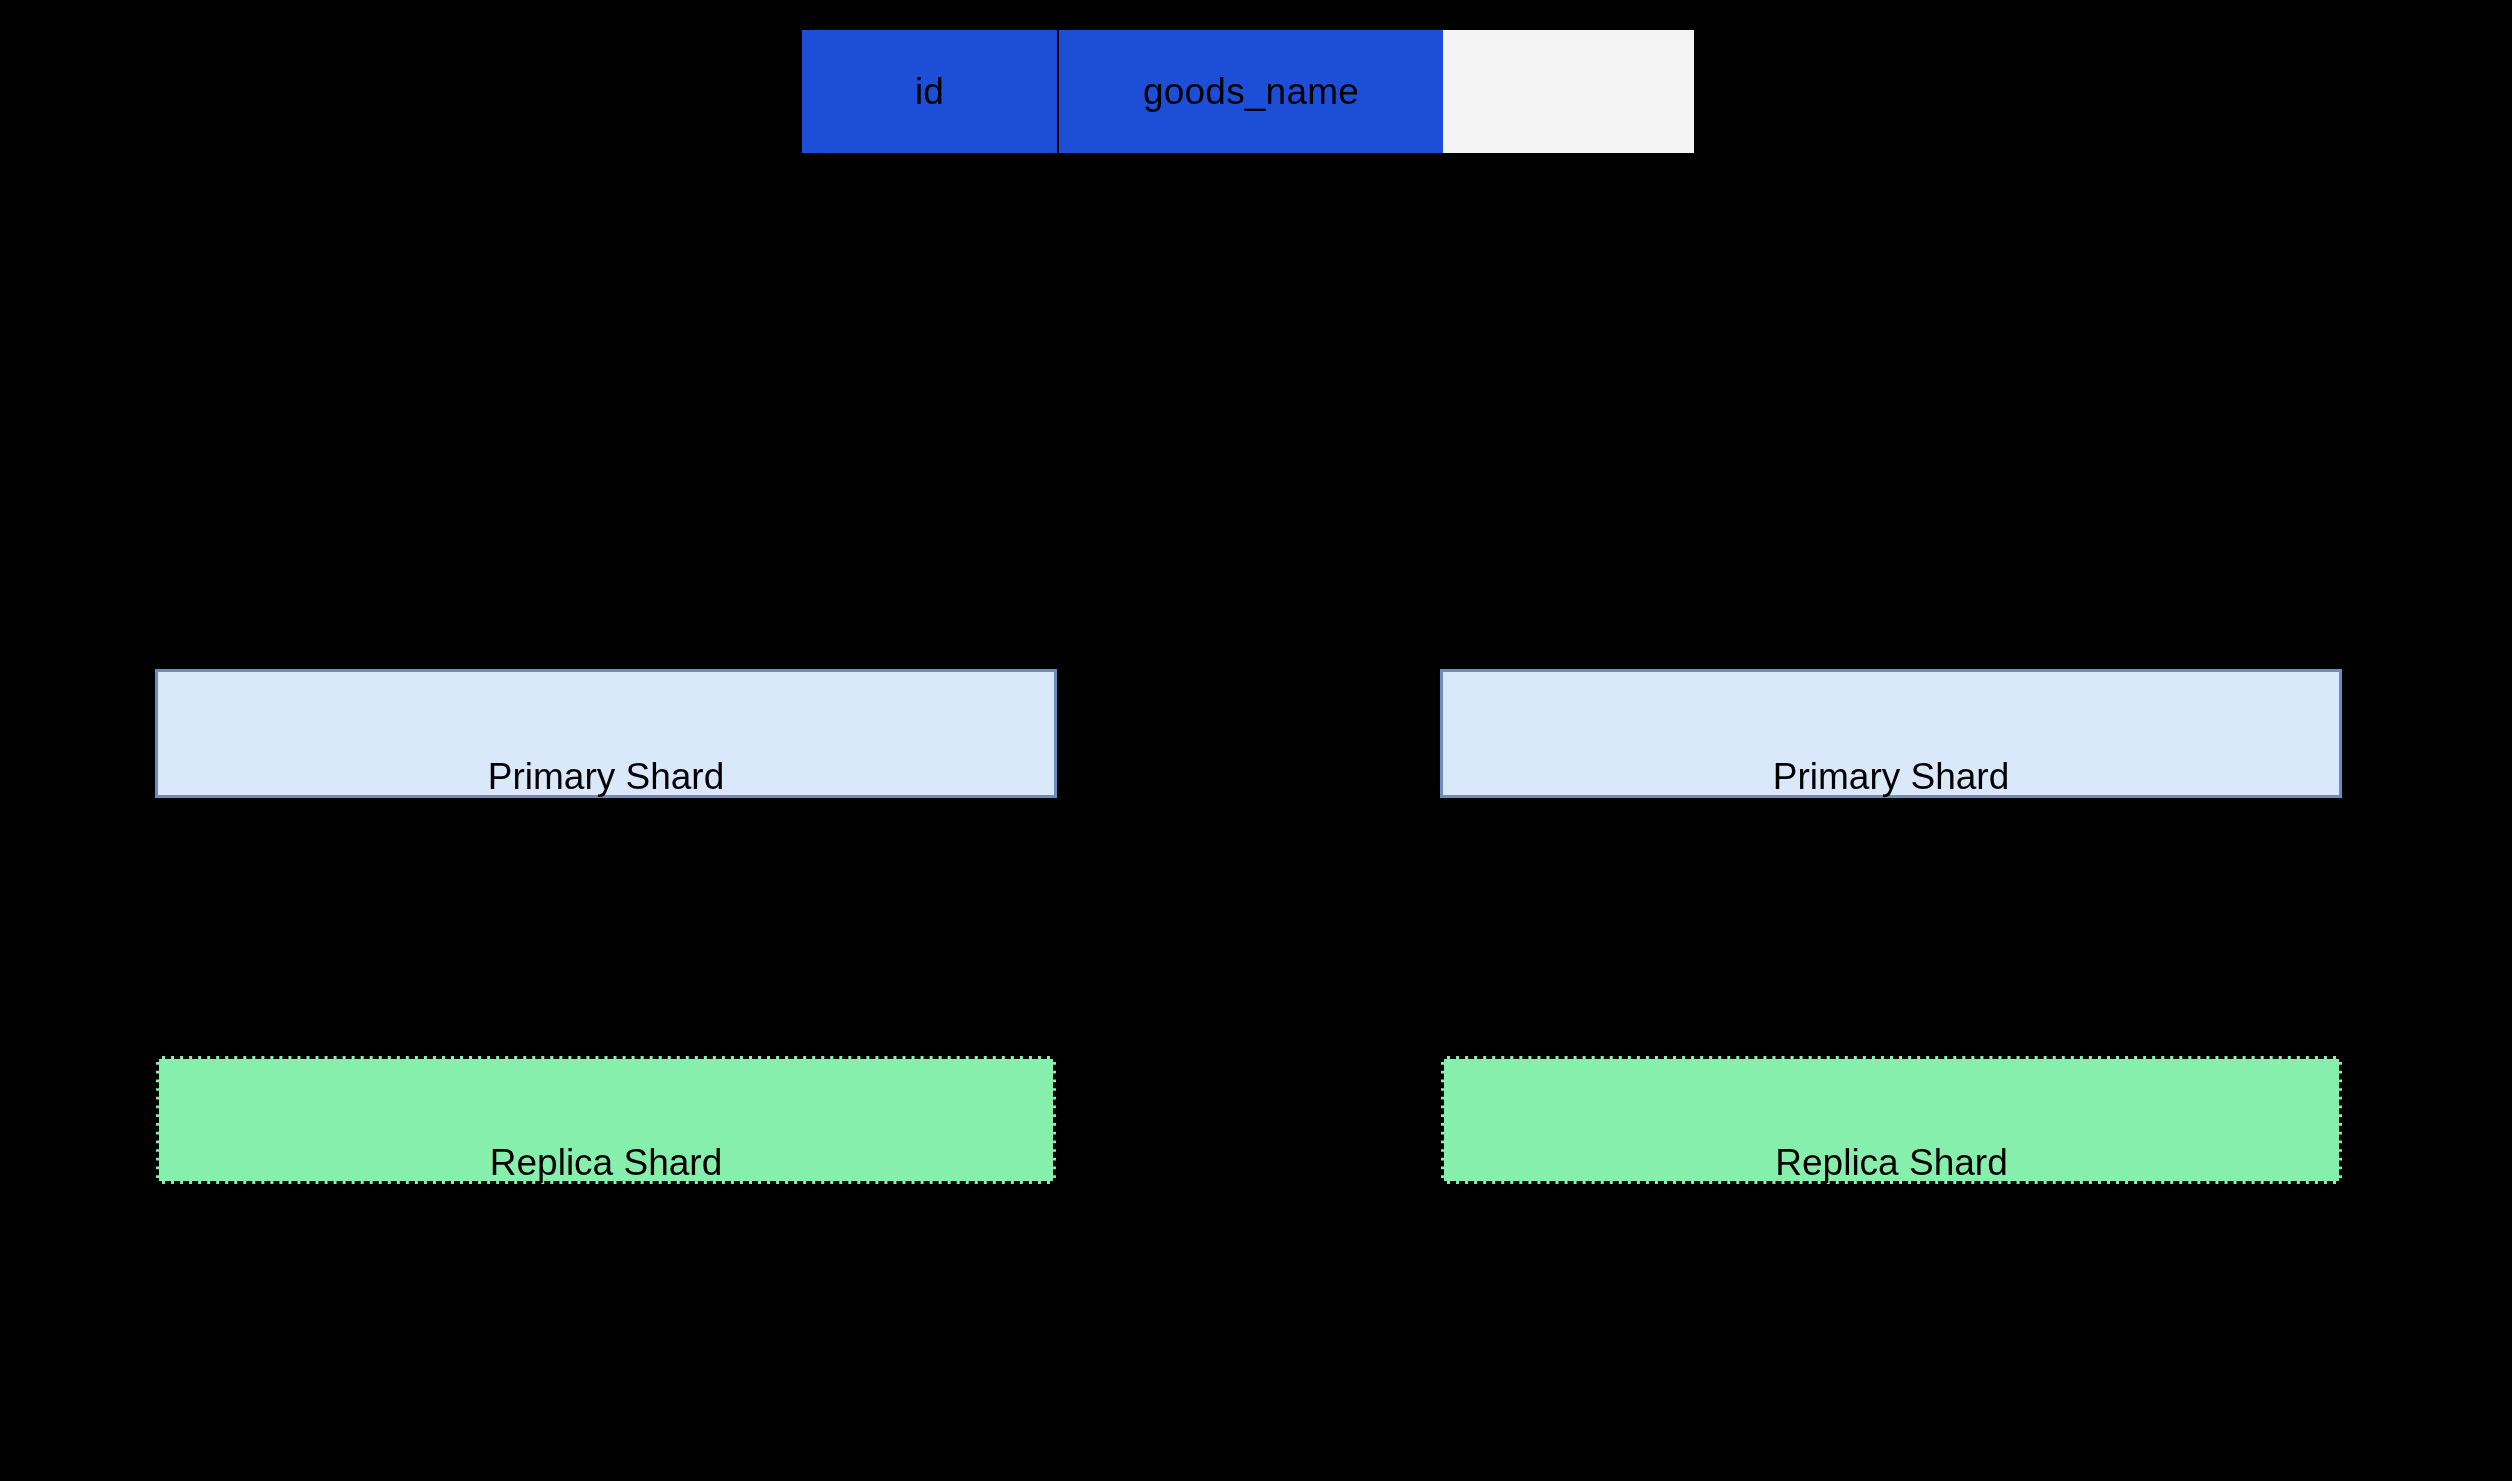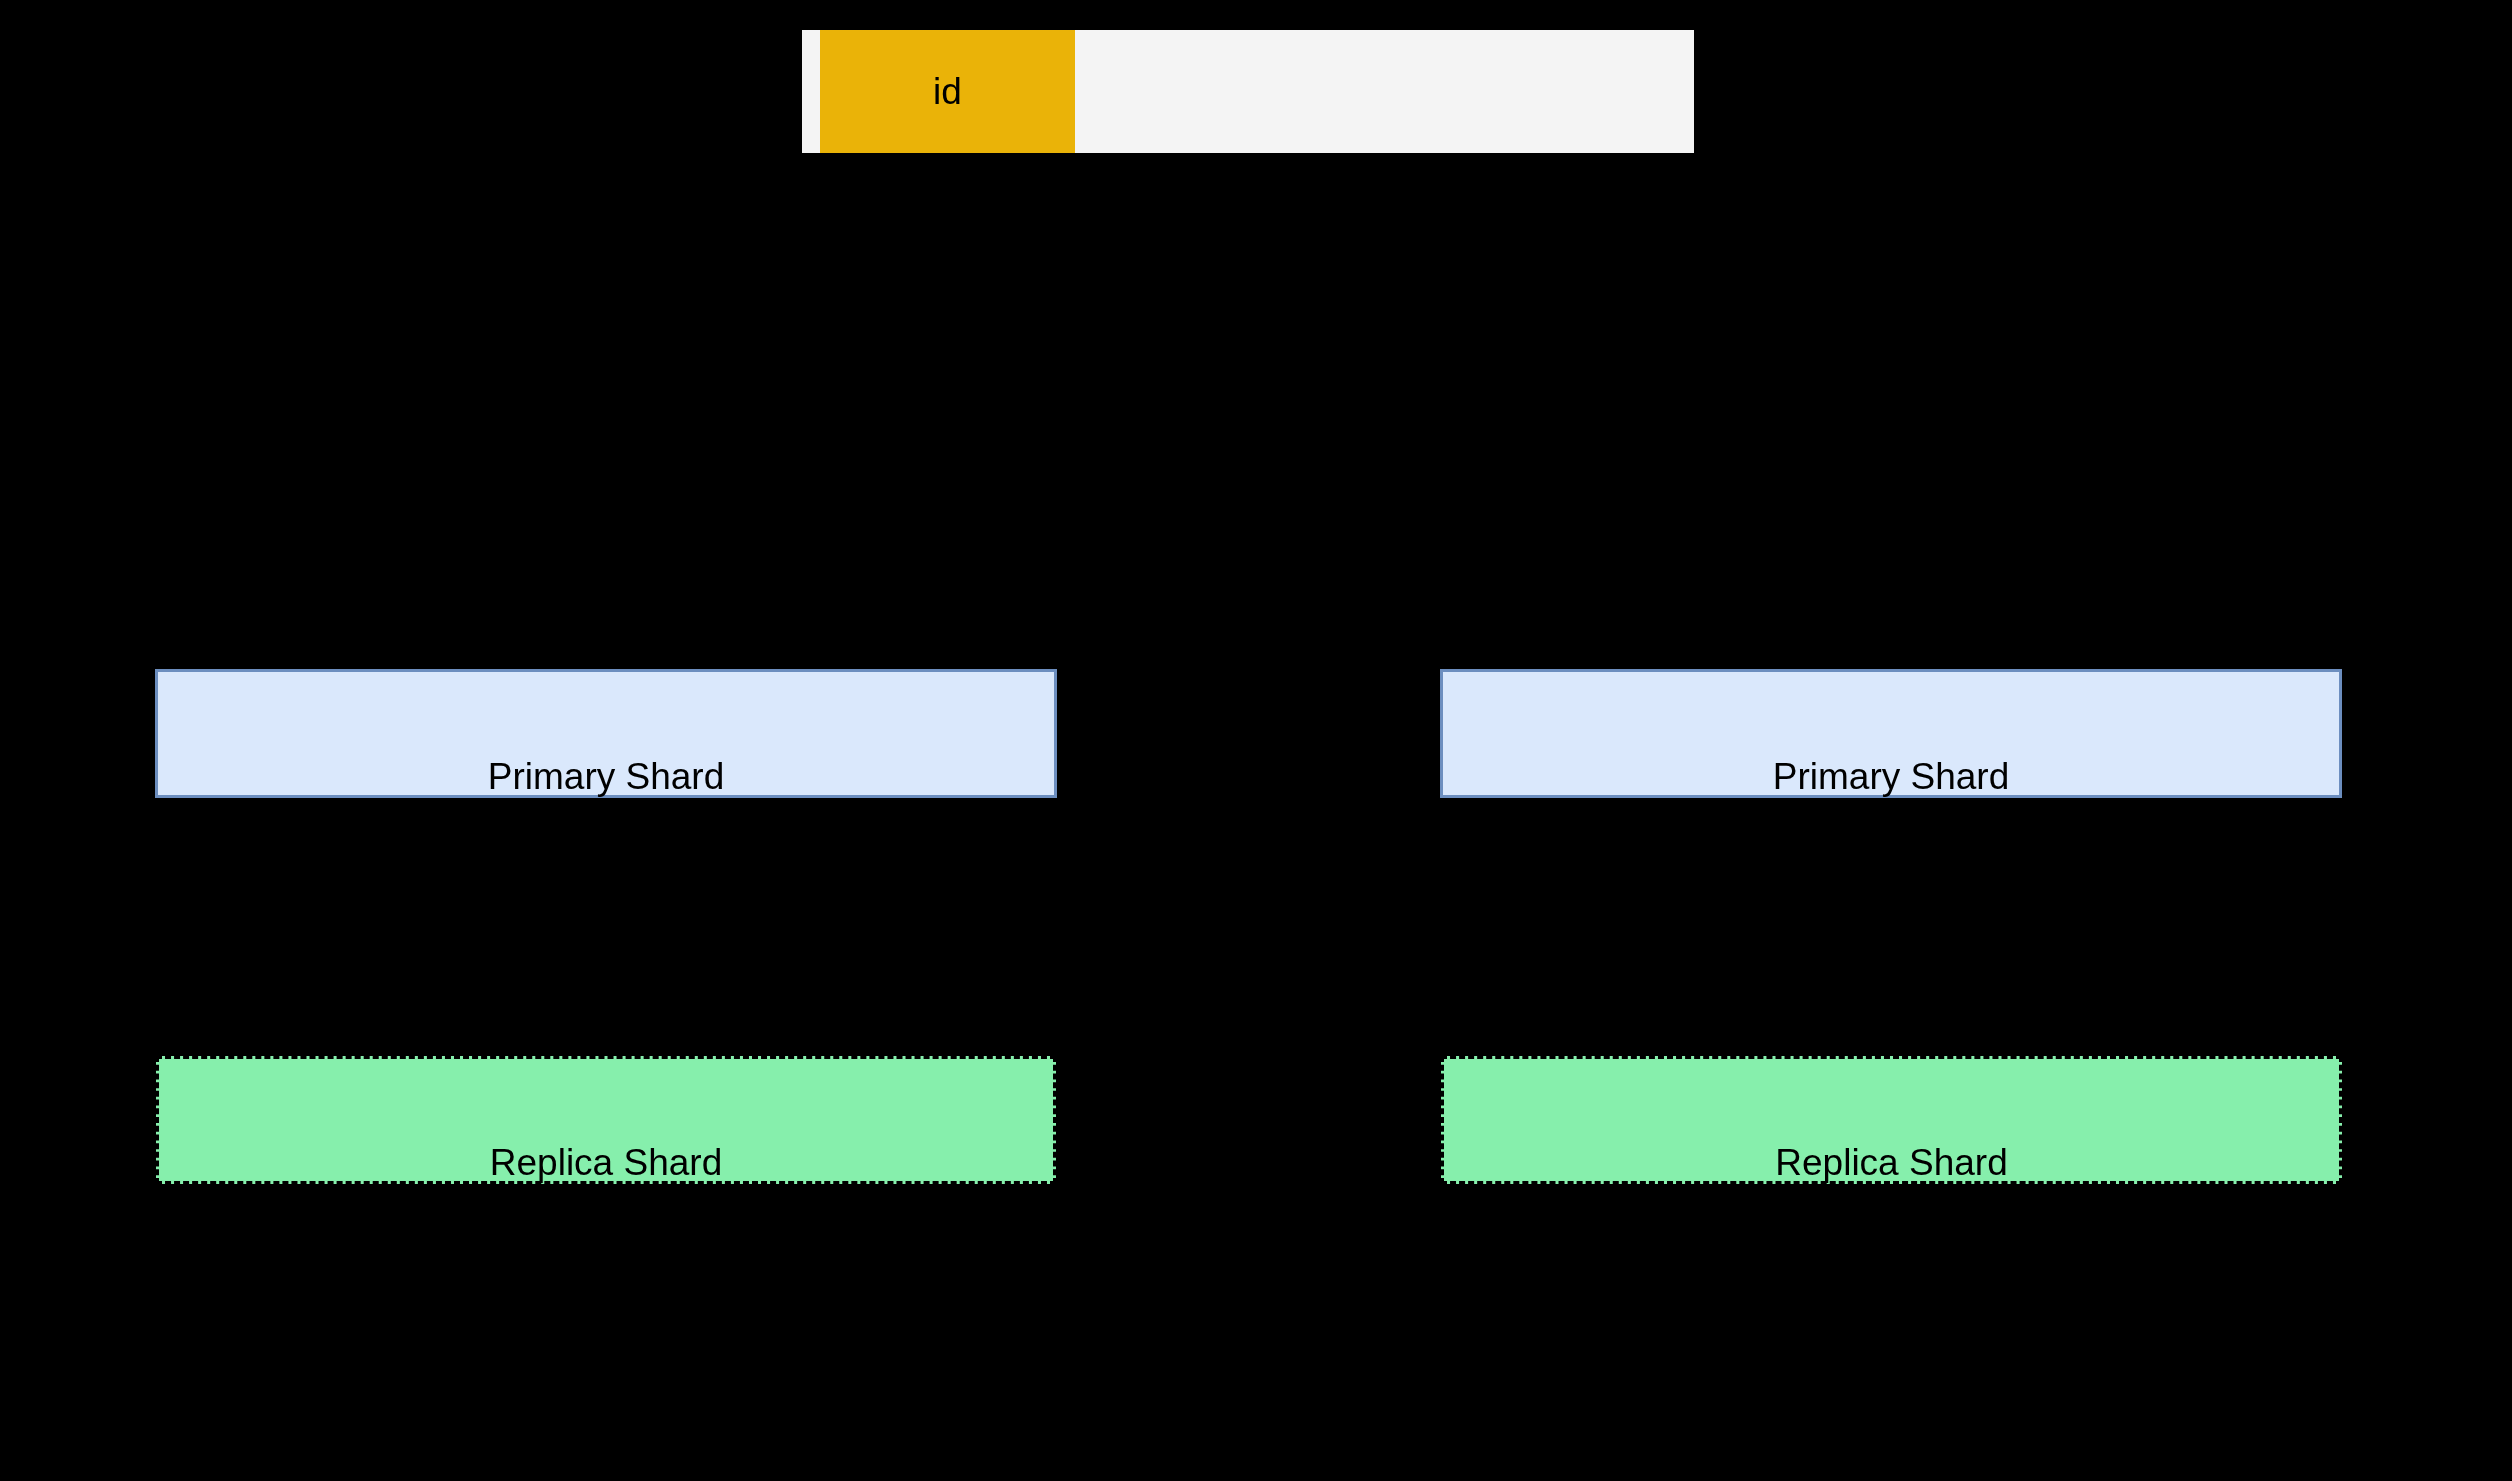--- a/index.html
+++ b/index.html
@@ -28,22 +28,21 @@
   .index-cell {
     display: flex;
     align-items: center;
     justify-content: center;
     box-sizing: border-box;
     color: #000000;
     font-size: 37px;
     line-height: 1;
     letter-spacing: 0.2px;
     white-space: nowrap;
-    background: #eab308;
-    margin-left: 18px;
+    background: #1d4ed8;
   }
   .index-cell + .index-cell {
     border-left: 2.4px solid #000000;
   }
 
   
   .shard {
     position: absolute;
     display: flex;
     align-items: flex-end;
@@ -68,20 +67,23 @@
 </style>
 </head>
 <body>
 
 <div id="canvas">
 
   <div class="index-table" style="left:800px; top:28px; width:896px; height:127px;">
     <div class="index-cell" style="width:255px;">
       <span>id</span>
     </div>
+    <div class="index-cell" style="width:386px;">
+      <span>goods_name</span>
+    </div>
   </div>
 
   <div class="shard shard-primary" style="left:155px; top:669px; width:902px; height:129px;">
     <span class="shard-label">Primary Shard</span>
   </div>
 
   <div class="shard shard-primary" style="left:1440px; top:669px; width:902px; height:129px;">
     <span class="shard-label">Primary Shard</span>
   </div>
 

